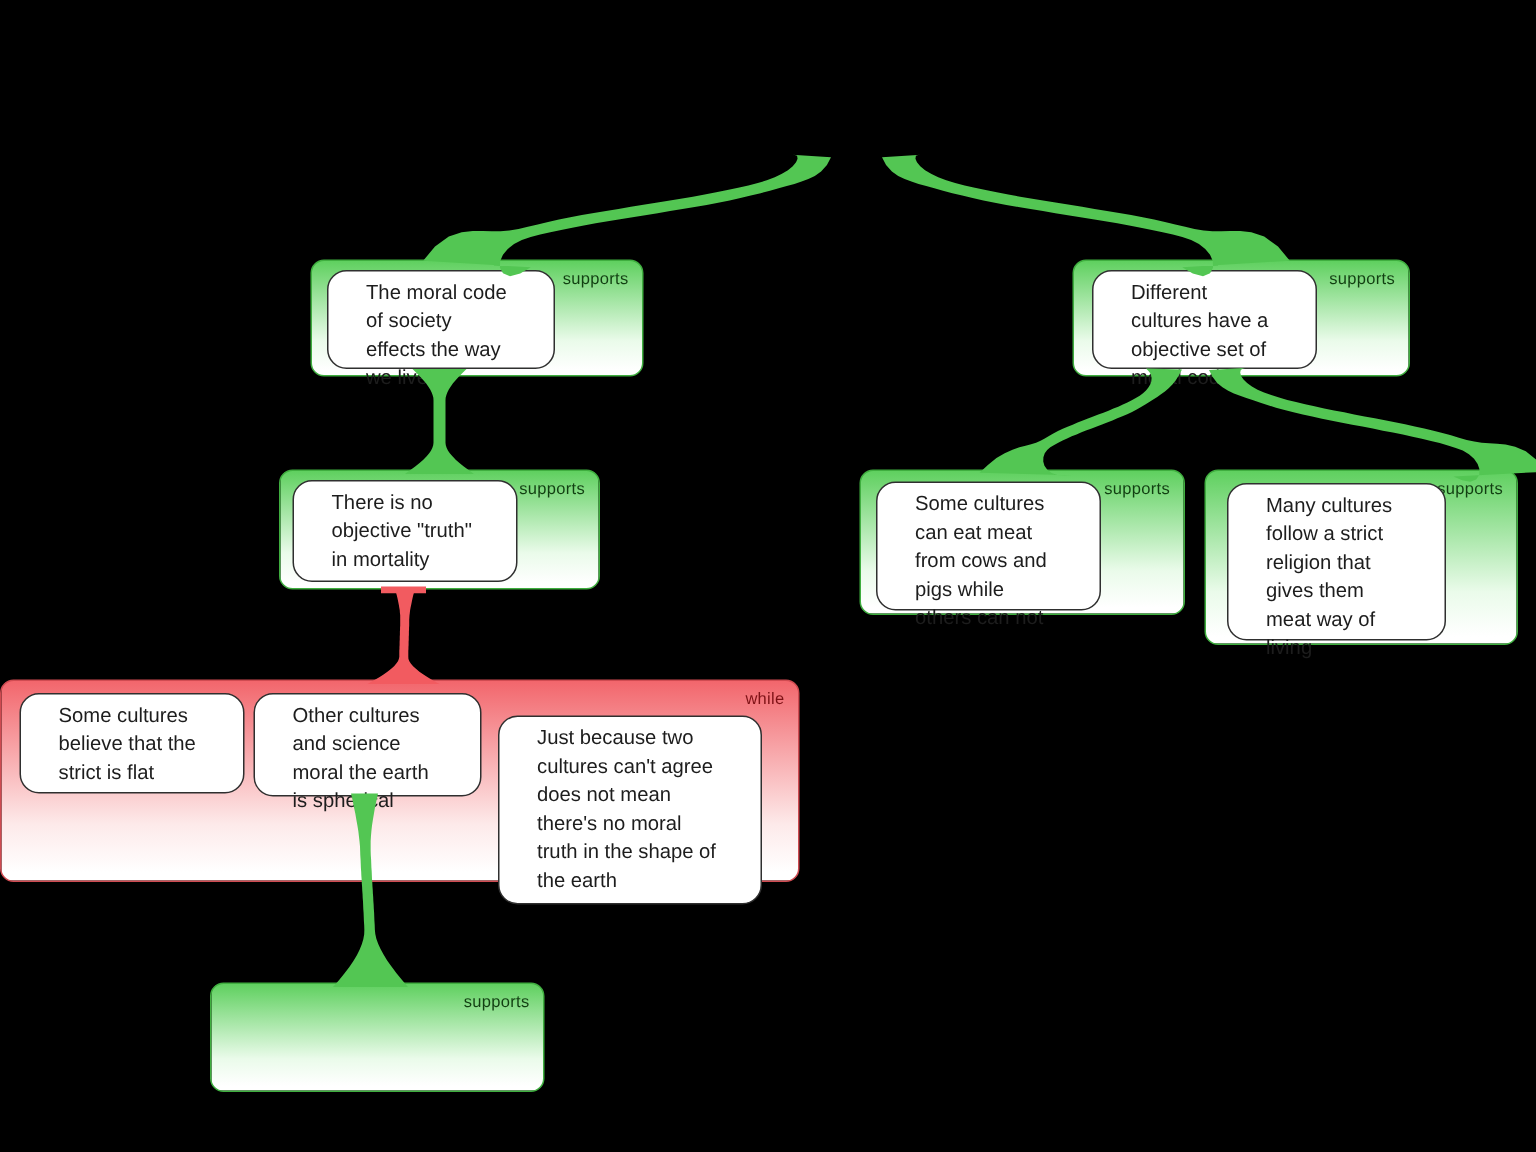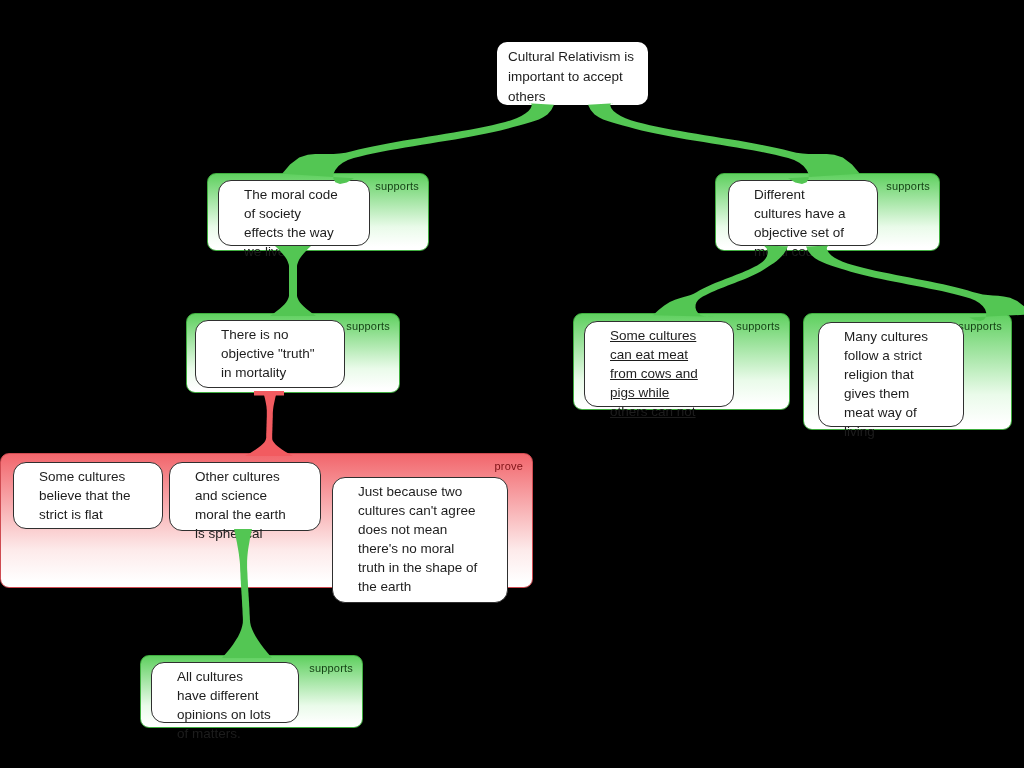--- a/index.html
+++ b/index.html
@@ -52,52 +52,50 @@
 
   svg.connectors{
     position:absolute;inset:0;z-index:5;pointer-events:none;
   }
 </style>
 </head>
 <body>
 
 <div class="stage">
 
-  <div class="root-claim">Cultural Relativism is important to accept others</div>
 
   <div class="group support" style="left:207px;top:173px;width:222px;height:78px;">
     <span class="rel-label">supports</span>
     <div class="claim" style="left:10px;top:6px;width:152px;height:66px;">The moral code of society effects the way we live</div>
   </div>
 
   <div class="group support" style="left:186px;top:313px;width:214px;height:80px;">
     <span class="rel-label">supports</span>
     <div class="claim" style="left:8px;top:6px;width:150px;height:68px;">There is no objective "truth" in mortality</div>
   </div>
 
   <div class="group oppose" style="left:0px;top:453px;width:533px;height:135px;">
-    <span class="rel-label">prove</span>
+    <span class="rel-label">while</span>
     <div class="claim" style="left:12px;top:8px;width:150px;height:67px;">Some cultures believe that the strict is flat</div>
     <div class="claim" style="left:168px;top:8px;width:152px;height:69px;">Other cultures and science moral the earth is spherical</div>
     <div class="claim" style="left:331px;top:23px;width:176px;height:126px;">Just because two cultures can't agree does not mean there's no moral truth in the shape of the earth</div>
   </div>
 
   <div class="group support" style="left:140px;top:655px;width:223px;height:73px;">
     <span class="rel-label">supports</span>
-    <div class="claim" style="left:10px;top:6px;width:148px;height:61px;">All cultures have different opinions on lots of matters.</div>
   </div>
 
   <div class="group support" style="left:715px;top:173px;width:225px;height:78px;">
     <span class="rel-label">supports</span>
     <div class="claim" style="left:12px;top:6px;width:150px;height:66px;">Different cultures have a objective set of moral codes.</div>
   </div>
 
   <div class="group support" style="left:573px;top:313px;width:217px;height:97px;">
     <span class="rel-label">supports</span>
-    <div class="claim" style="left:10px;top:7px;width:150px;height:86px;text-decoration:underline;">Some cultures can eat meat from cows and pigs while others can not</div>
+    <div class="claim" style="left:10px;top:7px;width:150px;height:86px;">Some cultures can eat meat from cows and pigs while others can not</div>
   </div>
 
   <div class="group support" style="left:803px;top:313px;width:209px;height:117px;">
     <span class="rel-label">supports</span>
     <div class="claim" style="left:14px;top:8px;width:146px;height:105px;">Many cultures follow a strict religion that gives them meat way of living</div>
   </div>
 
   <svg class="connectors" width="1024" height="768" viewBox="0 0 1024 768">
       <path d="M528.0,103.2 L529.9,103.3 L531.4,103.9 L531.7,105.8 L530.7,108.2 L528.5,110.9 L525.3,113.5 L521.3,115.9 L516.5,118.2 L511.2,120.2 L505.2,122.0 L498.9,123.6 L492.1,125.2 L484.9,126.7 L477.5,128.2 L469.8,129.7 L461.9,131.1 L453.8,132.5 L445.6,133.8 L437.3,135.2 L428.9,136.5 L420.6,137.9 L412.3,139.3 L404.0,140.6 L395.9,142.0 L387.9,143.4 L380.2,144.9 L372.6,146.4 L365.4,148.0 L358.5,149.6 L351.9,151.2 L345.7,152.7 L339.6,153.6 L333.7,154.1 L327.8,154.1 L321.8,154.0 L315.2,154.0 L307.8,154.8 L299.2,157.6 L290.0,164.4 L282.1,173.8 L353.9,178.2 L346.8,182.4 L340.0,184.1 L335.3,182.2 L333.3,178.5 L333.4,174.1 L335.3,169.9 L338.5,166.0 L342.7,162.7 L347.9,160.0 L353.8,158.0 L360.1,156.4 L366.9,154.8 L374.1,153.3 L381.5,151.8 L389.2,150.3 L397.1,148.9 L405.2,147.5 L413.4,146.2 L421.7,144.8 L430.1,143.5 L438.4,142.1 L446.7,140.7 L455.0,139.4 L463.1,138.0 L471.1,136.6 L478.8,135.1 L486.4,133.6 L493.6,132.0 L500.5,130.4 L507.1,128.8 L513.3,127.1 L519.1,125.5 L524.5,124.0 L529.6,122.6 L534.4,121.0 L538.9,119.4 L543.2,117.3 L547.4,114.4 L551.3,110.0 L554.0,104.8 Z" fill="#53c653"></path>
       <path d="M588.0,104.8 L590.7,110.0 L594.6,114.4 L598.8,117.3 L603.1,119.4 L607.6,121.0 L612.4,122.6 L617.5,124.0 L622.9,125.5 L628.7,127.1 L634.9,128.8 L641.5,130.4 L648.4,132.0 L655.6,133.6 L663.2,135.1 L670.9,136.6 L678.9,138.0 L687.0,139.4 L695.3,140.7 L703.6,142.1 L711.9,143.5 L720.3,144.8 L728.6,146.2 L736.8,147.5 L744.9,148.9 L752.8,150.3 L760.5,151.8 L767.9,153.3 L775.1,154.8 L781.9,156.4 L788.2,158.0 L794.1,160.0 L799.3,162.7 L803.5,166.0 L806.7,169.9 L808.6,174.1 L808.7,178.5 L806.7,182.2 L802.0,184.1 L795.2,182.4 L788.1,178.2 L859.9,173.8 L852.0,164.4 L842.8,157.6 L834.2,154.8 L826.8,154.0 L820.2,154.0 L814.2,154.1 L808.3,154.1 L802.4,153.6 L796.3,152.7 L790.1,151.2 L783.5,149.6 L776.6,148.0 L769.4,146.4 L761.8,144.9 L754.1,143.4 L746.1,142.0 L738.0,140.6 L729.7,139.3 L721.4,137.9 L713.1,136.5 L704.7,135.2 L696.4,133.8 L688.2,132.5 L680.1,131.1 L672.2,129.7 L664.5,128.2 L657.1,126.7 L649.9,125.2 L643.1,123.6 L636.8,122.0 L630.8,120.2 L625.5,118.2 L620.7,115.9 L616.7,113.5 L613.5,110.9 L611.3,108.2 L610.3,105.8 L610.6,103.9 L612.1,103.3 L614.0,103.2 Z" fill="#53c653"></path>

